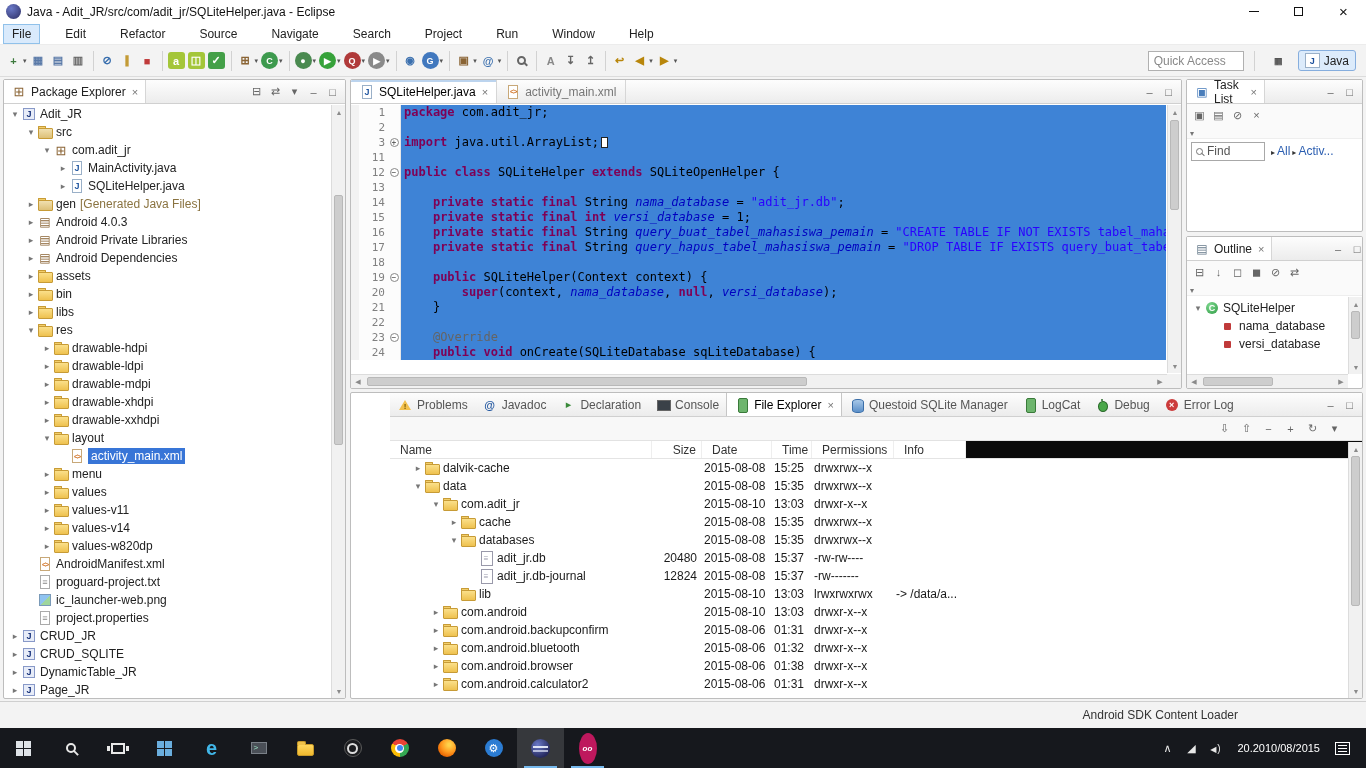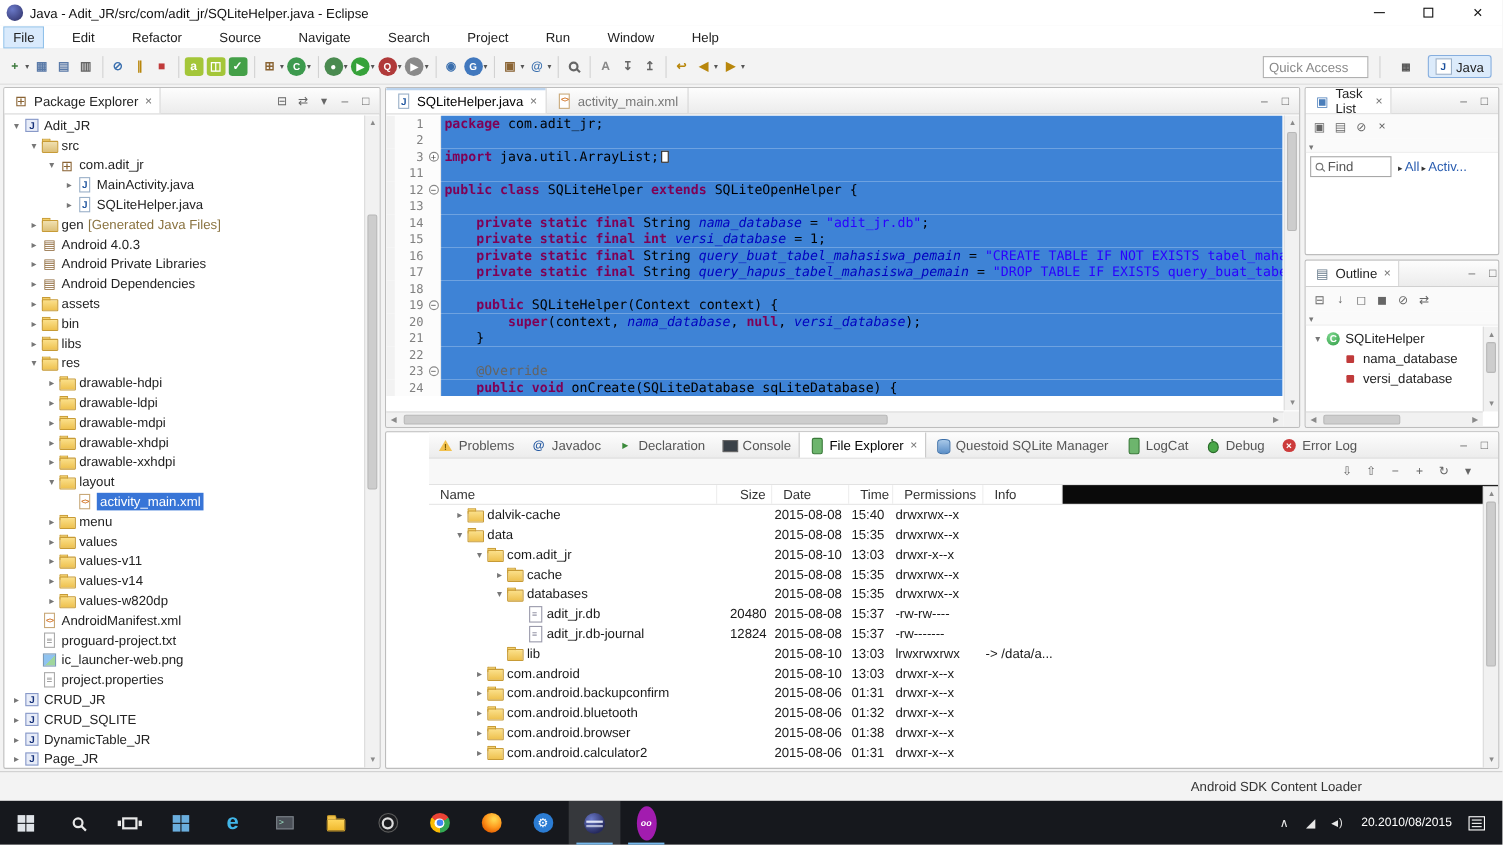--- a/index.html
+++ b/index.html
@@ -185,21 +185,21 @@
   .app-folder::before{content:"";position:absolute;top:-4px;left:-1px;width:7px;height:3px;background:#f0c24a;border:1px solid #c79a2a;border-bottom:none;border-radius:2px 2px 0 0;}
   .app-camera{width:18px;height:18px;background:#1b1c1f;border:1px solid #5a5a5a;border-radius:50%;display:flex;align-items:center;justify-content:center;}
   .app-camera::before{content:"";width:7px;height:7px;border:2px solid #ddd;border-radius:50%;}
   .app-chrome{width:18px;height:18px;border-radius:50%;background:conic-gradient(from -60deg,#ea4335 0 120deg,#34a853 120deg 240deg,#fbbc05 240deg 360deg);position:relative;display:flex;align-items:center;justify-content:center;}
   .app-chrome::before{content:"";width:9px;height:9px;background:#fff;border-radius:50%;position:absolute;}
   .app-chrome::after{content:"";width:6px;height:6px;background:#4285f4;border-radius:50%;position:absolute;}
   .app-firefox{width:18px;height:18px;border-radius:50%;background:radial-gradient(circle at 62% 32%,#ffd24a 8%,#ff9a1f 45%,#e66000 78%);}
   .app-gear{width:18px;height:18px;border-radius:50%;background:#2b7cd3;color:#fff;display:flex;align-items:center;justify-content:center;font-size:11px;}
   .app-eclipse{width:19px;height:19px;border-radius:50%;background:radial-gradient(circle at 35% 30%,#6a79c8,#262a5e 72%);position:relative;overflow:hidden;}
   .app-eclipse::after{content:"";position:absolute;left:2px;top:7px;width:15px;height:2px;background:rgba(238,243,255,.9);box-shadow:0 4px 0 rgba(238,243,255,.65);}
-  .app-media{width:18px;height:31px;border-radius:50%;background:#a21caf;color:#fff;display:flex;align-items:center;justify-content:center;font-size:8px;font-weight:bold;font-style:italic;}
+  .app-media{width:18px;height:31px;border-radius:50%;background:#be185d;color:#fff;display:flex;align-items:center;justify-content:center;font-size:8px;font-weight:bold;font-style:italic;}
 </style>
 </head>
 <body>
 
 <div id="titlebar">
   <span class="app-logo"></span>
   <span id="win-title">Java - Adit_JR/src/com/adit_jr/SQLiteHelper.java - Eclipse</span>
   <div class="wc">
     <span class="wc-btn">
         <span class="g-min"></span>
@@ -831,21 +831,21 @@
     </div>
   <div id="fx-rows">
       <div class="fxrow">
         <span class="cell c-name" style="padding-left: 22px;">
           <span class="arr">▸</span>
           <span class="ticon i-folder"></span>
           <span class="lbl">dalvik-cache</span>
         </span>
         <span class="cell c-size"></span>
         <span class="cell c-date">2015-08-08</span>
-        <span class="cell c-time">15:40</span>
+        <span class="cell c-time">15:25</span>
         <span class="cell c-perm">drwxrwx--x</span>
         <span class="cell c-info"></span>
       </div>
       <div class="fxrow">
         <span class="cell c-name" style="padding-left: 22px;">
           <span class="arr">▾</span>
           <span class="ticon i-folder"></span>
           <span class="lbl">data</span>
         </span>
         <span class="cell c-size"></span>

